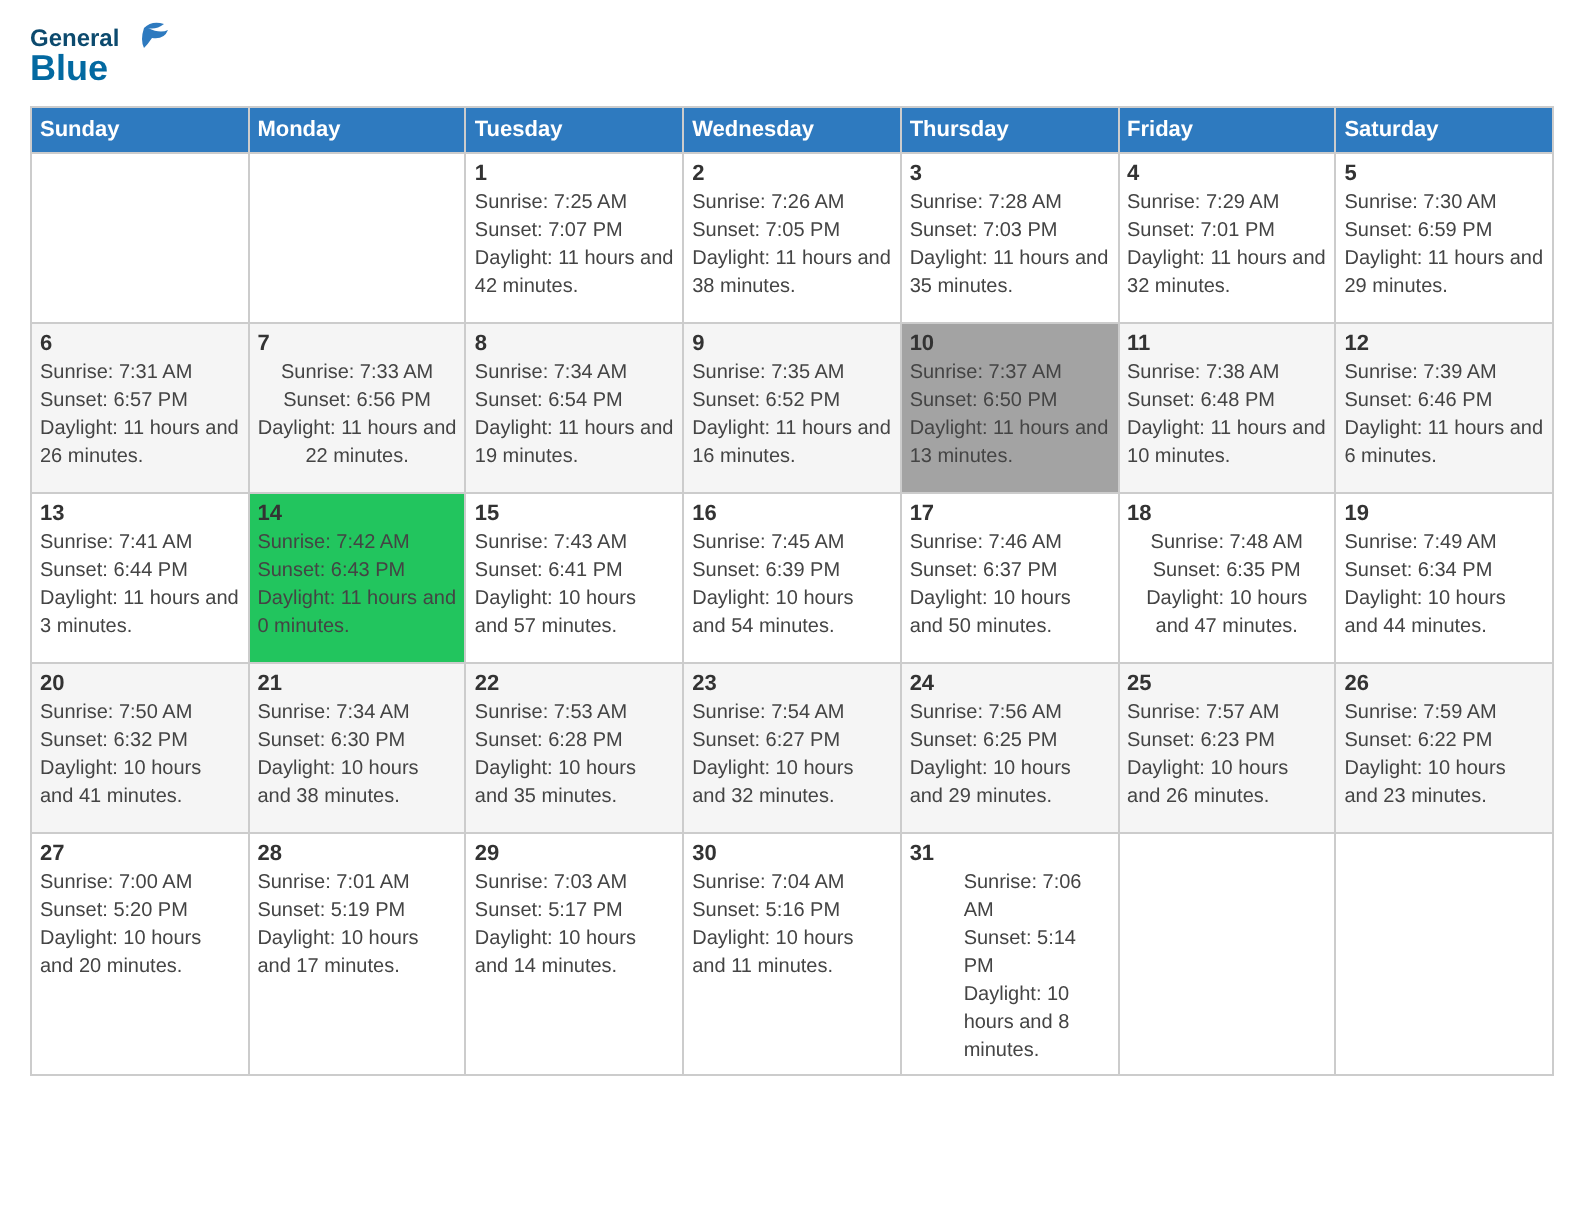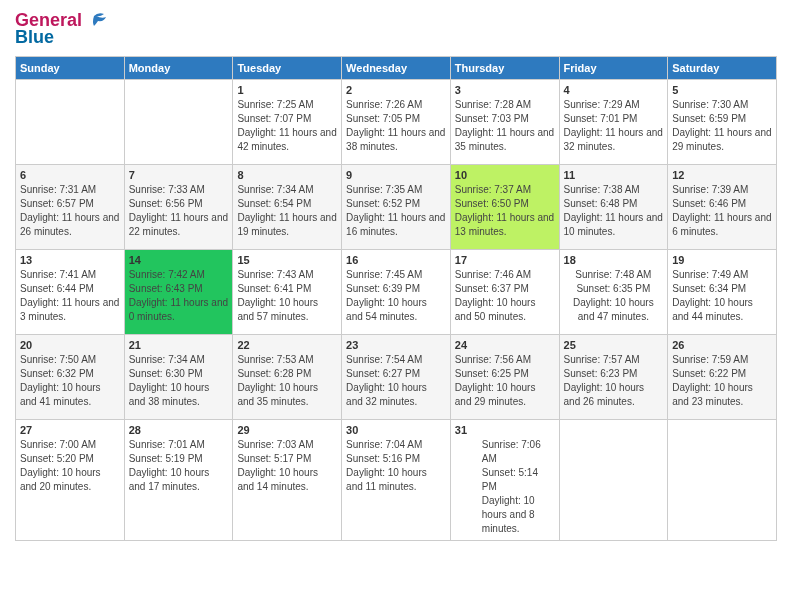--- a/index.html
+++ b/index.html
@@ -84,21 +84,21 @@
     tr:nth-child(odd) td:not(.empty) {
       background: #fff;
     }
   </style>
 </head>
 <body>
 
 <div class="header">
   <div class="logo">
     <div class="logo-top">
-      <span style="font-size:18px;font-weight:bold;color:#be185d;">General</span>
+      <span style="font-size:12px;font-weight:bold;color:#0c4a6e;">General</span>
       <svg width="22" height="18" viewBox="0 0 22 18" style="margin-left:2px;">
         <path d="M8 4 Q12 0 18 2 Q14 5 10 4 Q16 7 20 5 Q18 10 12 9 Q10 12 8 14 Q6 10 8 4Z" fill="#2e7abf"></path>
       </svg>
     </div>
     <span style="font-size:18px;font-weight:bold;color:#0369a1;margin-top:-4px;">Blue</span>
   </div>
   <div class="title-area">
     <div class="month-title"></div>
     <div class="location-title"></div>
   </div>
@@ -153,37 +153,37 @@
       </tr>
       <tr>
         <td class="alt-row" style="background: rgb(245, 245, 245);">
           <span class="day-num">6</span>
           <div class="day-info" style="white-space: pre-line;">Sunrise: 7:31 AM
 Sunset: 6:57 PM
 Daylight: 11 hours and 26 minutes.</div>
         </td>
         <td class="alt-row" style="background: rgb(245, 245, 245);">
           <span class="day-num">7</span>
-          <div class="day-info" style="white-space: pre-line;">Sunrise: 7:33 AM
+          <div class="day-info" style="white-space: pre-line; text-align: center;">Sunrise: 7:33 AM
 Sunset: 6:56 PM
 Daylight: 11 hours and 22 minutes.</div>
         </td>
         <td class="alt-row" style="background: rgb(245, 245, 245);">
           <span class="day-num">8</span>
           <div class="day-info" style="white-space: pre-line;">Sunrise: 7:34 AM
 Sunset: 6:54 PM
 Daylight: 11 hours and 19 minutes.</div>
         </td>
         <td class="alt-row" style="background: rgb(245, 245, 245);">
           <span class="day-num">9</span>
           <div class="day-info" style="white-space: pre-line;">Sunrise: 7:35 AM
 Sunset: 6:52 PM
 Daylight: 11 hours and 16 minutes.</div>
         </td>
-        <td class="alt-row" style="background: #bef264;">
+        <td class="alt-row" style="background: #a3a3a3;">
           <span class="day-num">10</span>
           <div class="day-info" style="white-space: pre-line;">Sunrise: 7:37 AM
 Sunset: 6:50 PM
 Daylight: 11 hours and 13 minutes.</div>
         </td>
         <td class="alt-row" style="background: rgb(245, 245, 245);">
           <span class="day-num">11</span>
           <div class="day-info" style="white-space: pre-line;">Sunrise: 7:38 AM
 Sunset: 6:48 PM
 Daylight: 11 hours and 10 minutes.</div>

